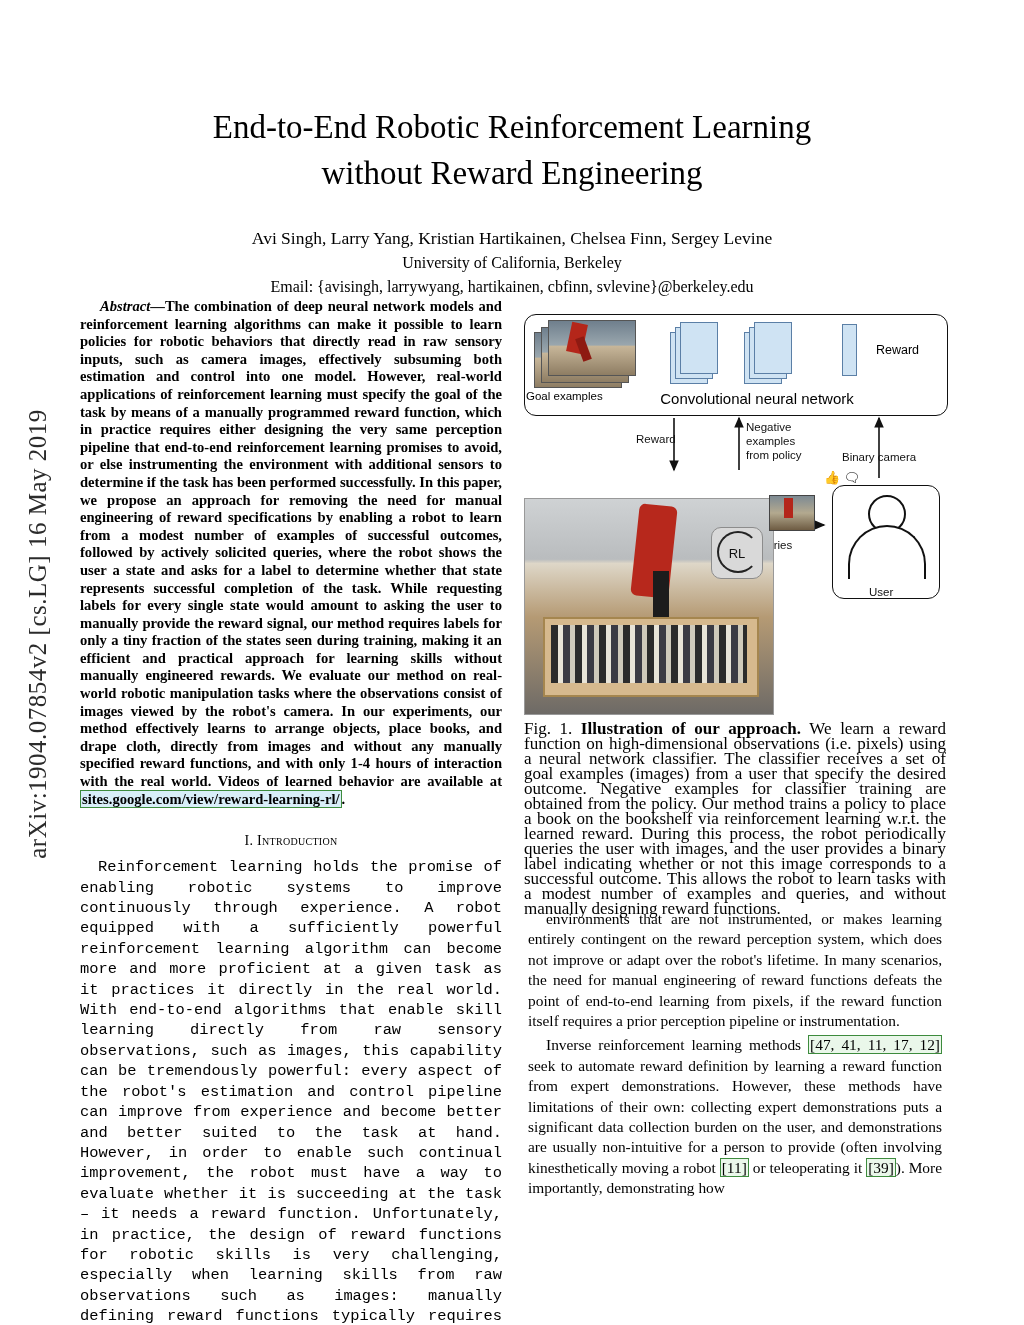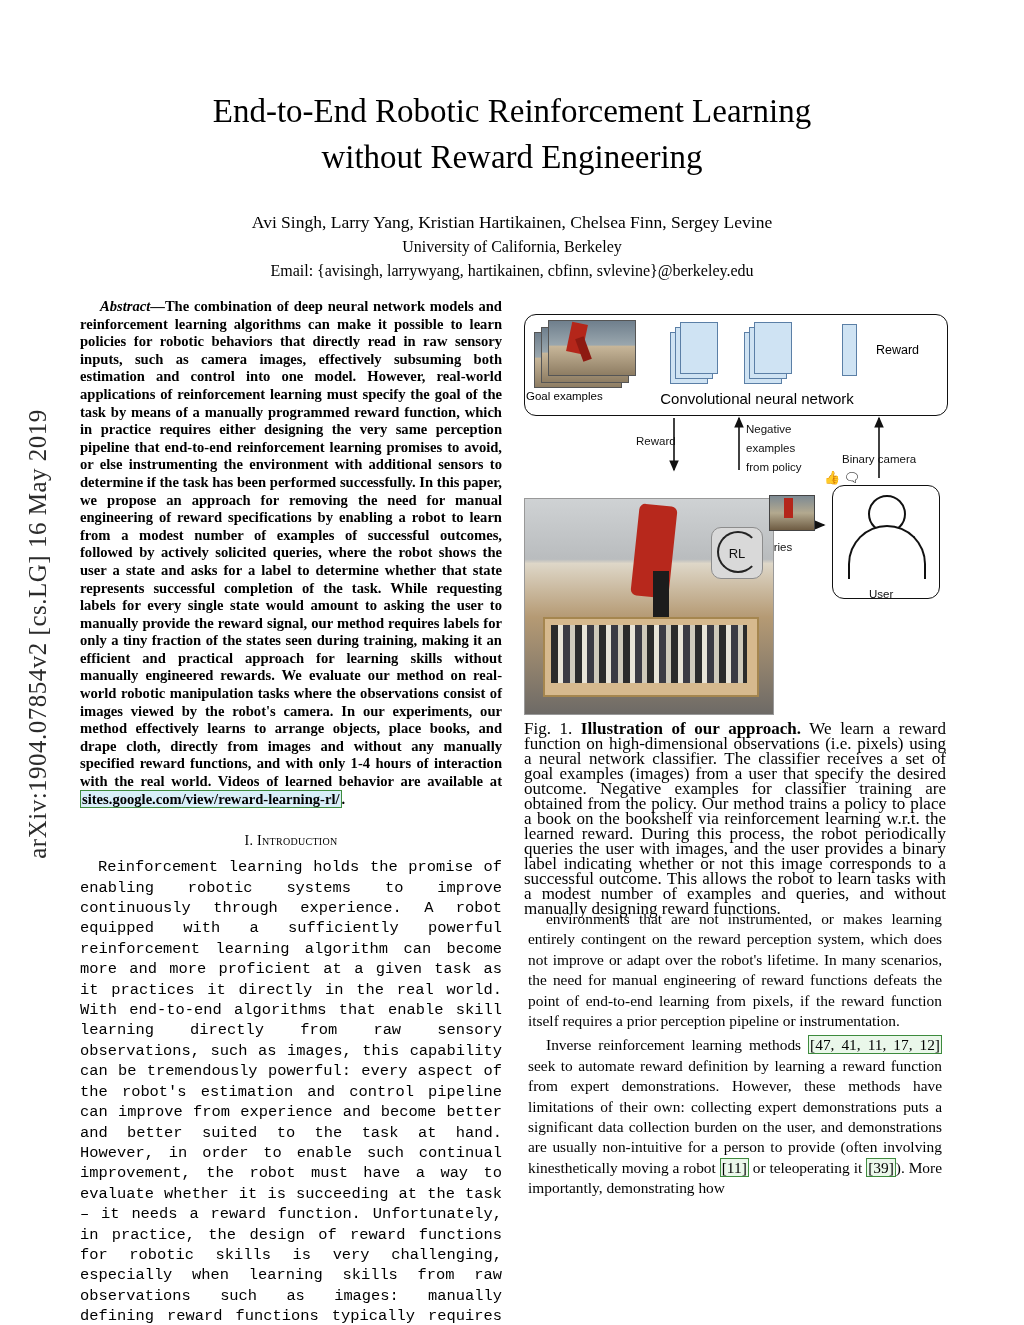--- a/index.html
+++ b/index.html
@@ -37,21 +37,21 @@
     position: absolute;
     left: 80px;
     top: 88px;
     width: 864px;
     text-align: center;
   }
   .paper-title {
     font-size: 33px;
     line-height: 46px;
     font-weight: normal;
-    margin: 0;
+    margin: 16px;
   }
   .authors {
     margin-top: 30px;
     font-size: 17.5px;
     line-height: 25px;
   }
   .affil {
     font-size: 16px;
     line-height: 24px;
   }
@@ -280,21 +280,21 @@
     width: 38px; height: 38px;
     border: 2px solid #222;
     border-radius: 50%;
     border-right-color: transparent;
   }
 
   .diag-text {
     position: absolute;
     font-family: "Liberation Sans", sans-serif;
     font-size: 11.5px;
-    line-height: 19px;
+    line-height: 14px;
     color: #111;
   }
   .user-body {
     position: absolute;
     left: 318px; top: 185px;
     width: 86px; height: 90px;
   }
   .user-head {
     position: absolute; left: 26px; top: 0;
     width: 34px; height: 34px;

